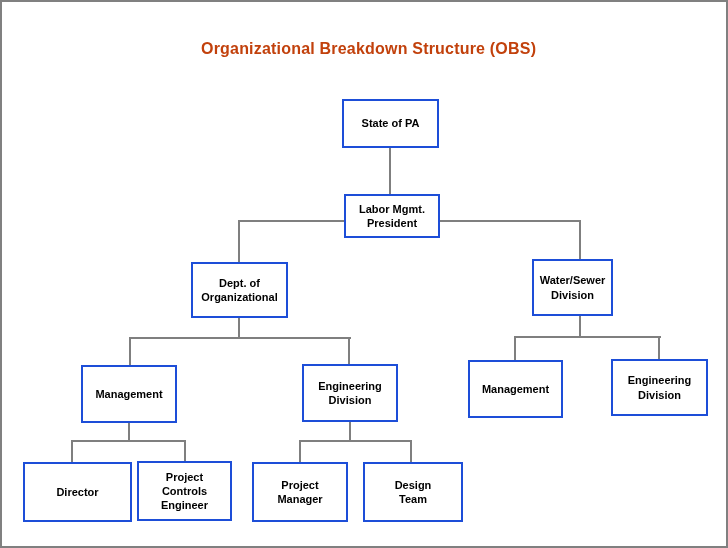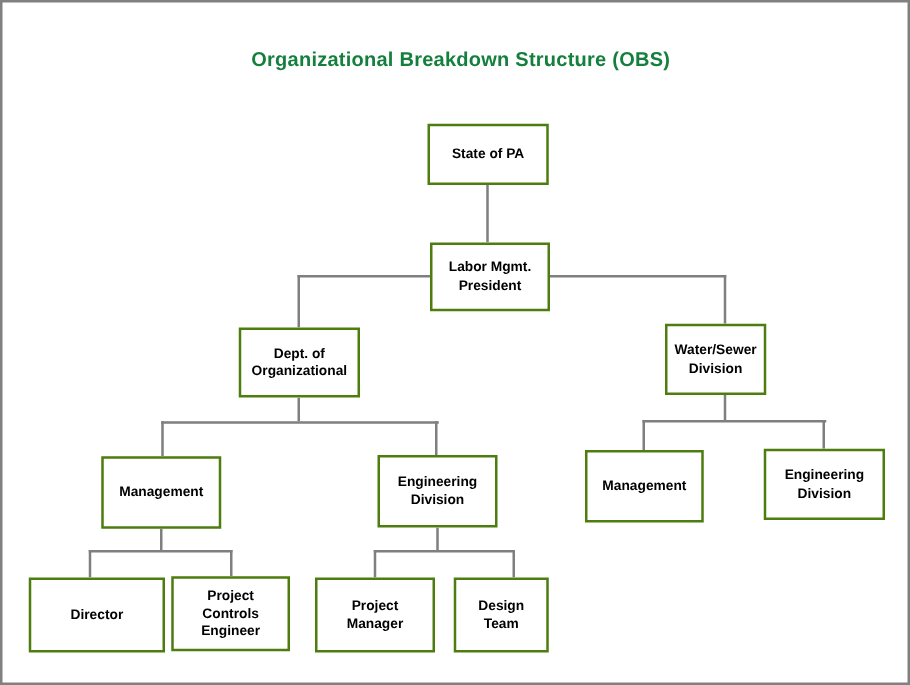--- a/index.html
+++ b/index.html
@@ -16,29 +16,29 @@
     background: #ffffff;
     border: 2px solid #808080;
     overflow: hidden;
   }
   .chart-title {
     position: absolute;
     top: 38px;
     left: 199px;
     font-size: 16px;
     font-weight: bold;
-    color: #15803d;
+    color: #c2410c;
     white-space: nowrap;
     letter-spacing: 0.2px;
   }
   .node {
     position: absolute;
     box-sizing: border-box;
     background: #ffffff;
-    border: 2px solid #4d7c0f;
+    border: 2px solid #1d4ed8;
     display: flex;
     align-items: center;
     justify-content: center;
     text-align: center;
     z-index: 2;
   }
   .node-label {
     font-size: 11px;
     font-weight: bold;
     color: #000000;
@@ -55,21 +55,21 @@
 <body>
 
 <div class="canvas">
 
   <div class="chart-title">Organizational Breakdown Structure (OBS)</div>
 
   <div class="node" style="left:340px;top:97px;width:97px;height:49px">
     <span class="node-label">State of PA</span>
   </div>
 
-  <div class="node" style="left:342px;top:192px;width:96px;height:55px">
+  <div class="node" style="left:342px;top:192px;width:96px;height:44px">
     <span class="node-label">Labor Mgmt.
 President</span>
   </div>
 
   <div class="node" style="left:189px;top:260px;width:97px;height:56px">
     <span class="node-label">Dept. of
 Organizational</span>
   </div>
   <div class="node" style="left:530px;top:257px;width:81px;height:57px">
     <span class="node-label">Water/Sewer
@@ -96,21 +96,21 @@
   </div>
   <div class="node" style="left:135px;top:459px;width:95px;height:60px">
     <span class="node-label">Project
 Controls
 Engineer</span>
   </div>
   <div class="node" style="left:250px;top:460px;width:96px;height:60px">
     <span class="node-label">Project
 Manager</span>
   </div>
-  <div class="node" style="left:361px;top:460px;width:76px;height:60px">
+  <div class="node" style="left:361px;top:460px;width:100px;height:60px">
     <span class="node-label">Design
 Team</span>
   </div>
 
   <div class="line" style="left:387px;top:146px;width:2px;height:46px"></div>
 
   <div class="line" style="left:236px;top:218px;width:106px;height:2px"></div>
   <div class="line" style="left:236px;top:218px;width:2px;height:42px"></div>
   <div class="line" style="left:438px;top:218px;width:141px;height:2px"></div>
   <div class="line" style="left:577px;top:218px;width:2px;height:39px"></div>

